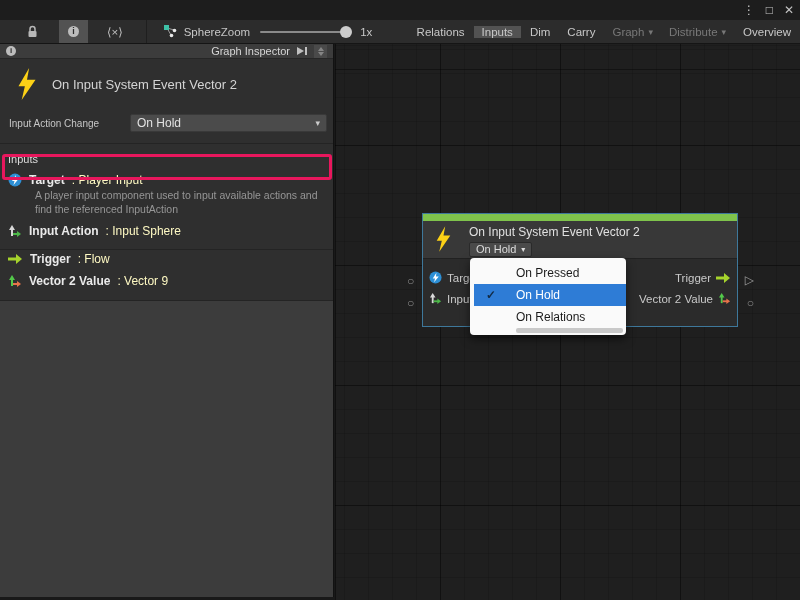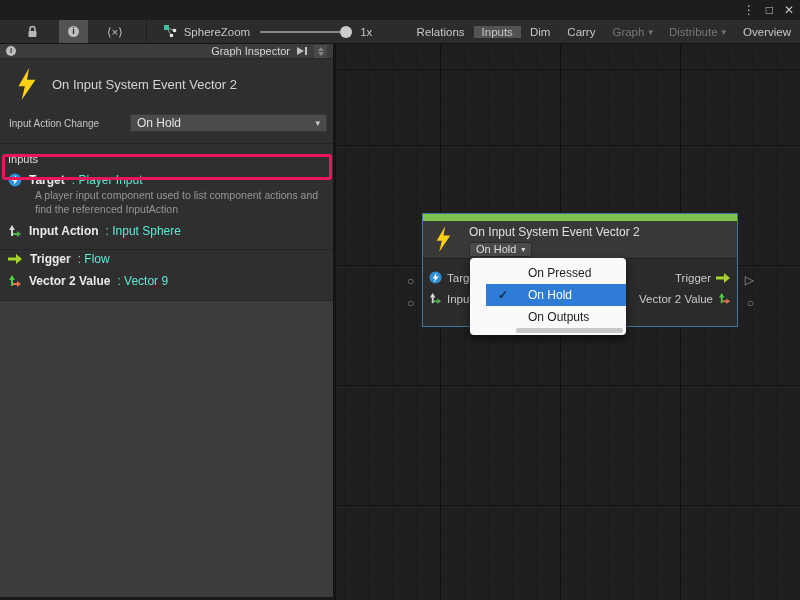--- a/index.html
+++ b/index.html
@@ -47,21 +47,21 @@
   .prop-field { flex:1; height:18px; background:#4b4b4b; border:1px solid #393939; border-radius:2px;
                 display:flex; align-items:center; padding:0 6px; font-size:12px; color:#e2e2e2; }
   .prop-field .caret { margin-left:auto; color:#cccccc; }
   .checkbox { width:15px; height:15px; background:#2a2a2a; border:1px solid #1c1c1c; border-radius:2px; }
 
   .divider { height:1px; background:#242424; margin-top:5px; }
   .sec-header { font-size:11px; color:#dcdcdc; padding:9px 0 6px 8px; }
   .io-entry { padding:2px 8px 6px 8px; }
   .io-head { display:flex; align-items:center; gap:7px; }
   .io-name { font-size:12px; font-weight:bold; color:#eaeaea; }
-  .io-type { font-size:12px; color:#5eead4;text-align:center; }
+  .io-type { font-size:12px; color:#fef9c3;text-align:center; }
   .io-desc { font-size:10.5px; color:#969696; line-height:1.3; margin:2px 0 0 27px; max-width:296px; }
   .insp-fill { flex:1; background:#3c3c3c; border-top:1px solid #242424; margin-top:6px; }
 
   
   .canvas { position:absolute; left:335px; top:44px; width:465px; height:556px; background:#1f1f1f;
     background-image:
       repeating-linear-gradient(to right, rgba(0,0,0,.38) 0 1px, transparent 1px 120px),
       repeating-linear-gradient(to bottom, rgba(0,0,0,.38) 0 1px, transparent 1px 120px),
       repeating-linear-gradient(to right, rgba(0,0,0,.13) 0 1px, transparent 1px 24px),
       repeating-linear-gradient(to bottom, rgba(0,0,0,.13) 0 1px, transparent 1px 24px);
@@ -82,21 +82,21 @@
   .port-left, .port-right { display:flex; align-items:center; gap:5px; }
   .port-label { font-size:11.5px; color:#c9c9c9; white-space:nowrap; }
   .conn { position:absolute; font-size:12px; color:#8f8f8f; line-height:1; }
   .conn.l1 { left:-16px; top:61px; }
   .conn.l2 { left:-16px; top:83px; }
   .conn.r1 { right:-17px; top:60px; color:#9c9c9c; }
   .conn.r2 { right:-17px; top:83px; }
 
   
   .menu { position:absolute; left:135px; top:214px; width:156px; background:#fafafa; border-radius:4px;
-          box-shadow:0 4px 10px rgba(0,0,0,.55); z-index:5; padding:4px 0 7px 16px; }
+          box-shadow:0 4px 10px rgba(0,0,0,.55); z-index:5; padding:4px 0 7px 4px; }
   .menu-item { position:relative; height:22px; line-height:22px; font-size:12px; color:#1b1b1b; padding-left:42px; }
   .menu-item.selected { background:#2e7cd6; color:#ffffff; }
   .menu-check { position:absolute; left:12px; color:#122a44; font-weight:bold; }
   .menu-scroll { position:absolute; left:46px; right:3px; bottom:2px; height:5px; background:#c9c9c9; border-radius:2px; }
 
   
   .annot { position:absolute; border:3px solid #e8175d; border-radius:3px; z-index:8; pointer-events:none; }
   .annot-inspector { left:2px; top:110px; width:330px; height:26px; }
 
   svg { display:block; }
@@ -214,21 +214,21 @@
     <div class="io-head">
       <span>
         <svg width="14" height="14" viewBox="0 0 14 14">
           <circle cx="7" cy="7" r="6.5" fill="#2d8fd5"></circle>
           <polygon points="8,2 4,8 6.5,8 5.5,12 10.5,6 7.5,6" fill="#ffffff"></polygon>
         </svg>
       </span>
       <span class="io-name">Target</span>
       <span class="io-type">: Player Input</span>
     </div>
-    <div class="io-desc">A player input component used to list component actions and find the referenced InputAction</div>
+    <div class="io-desc">A player input component used to input available actions and find the referenced InputAction</div>
   </div>
 
   <div class="io-entry">
     <div class="io-head">
       <span>
         <svg width="14" height="14" viewBox="0 0 14 14">
           <path d="M4 12 V5" stroke="#d8d8d8" stroke-width="2"></path>
           <polygon points="4,1 1,6 7,6" fill="#d8d8d8"></polygon>
           <path d="M5 10 H10" stroke="#4cb748" stroke-width="2"></path>
           <polygon points="13,10 9,7 9,13" fill="#4cb748"></polygon>
@@ -341,17 +341,17 @@
     <span class="conn r1">▷</span>
     <span class="conn r2">○</span>
   </div>
 
   <div class="menu">
     <div class="menu-item">On Pressed</div>
     <div class="menu-item selected">
       <span class="menu-check">✓</span>
       <span>On Hold</span>
     </div>
-    <div class="menu-item">On Outputs</div>
+    <div class="menu-item">On Relations</div>
     <div class="menu-scroll"></div>
   </div>
 
 </div>
 
 </body></html>

